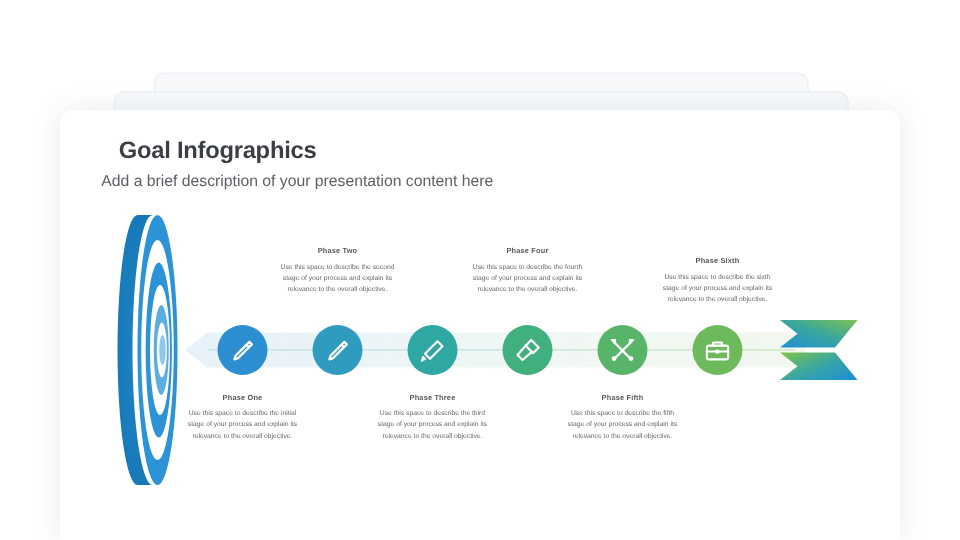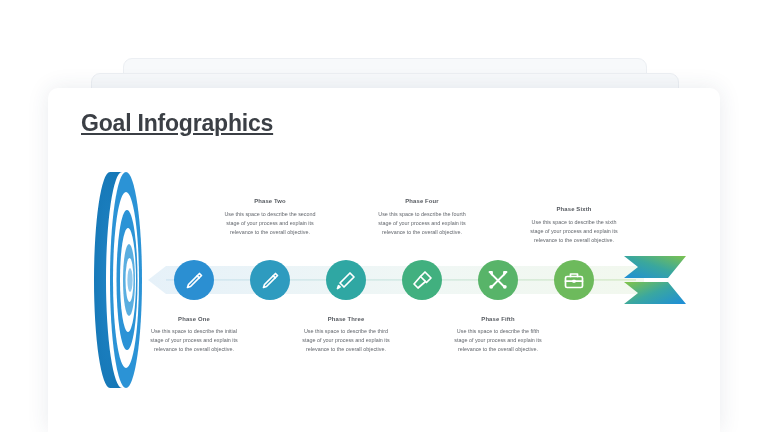--- a/index.html
+++ b/index.html
@@ -22,24 +22,23 @@
   }
   .slide{
     position:absolute;left:48px;top:88px;width:672px;height:344px;
     background:#ffffff;border-radius:10px 10px 0 0;
     box-shadow:0 0 22px rgba(40,60,90,.10);
     overflow:hidden;
   }
 
   
   .slide-title{
-    position:absolute;left:33px;top:22px;
-    font-size:23px;font-weight:bold;color:#3b3f45;letter-spacing:-.2px;
+    position:absolute;left:47px;top:22px;
+    font-size:19px;font-weight:bold;color:#3b3f45;letter-spacing:-.2px;
     white-space:nowrap;
-    text-decoration:underline;
   }
   .slide-subtitle{
     position:absolute;left:33px;top:50px;
     font-size:12.6px;color:#5d6066;font-weight:normal;white-space:nowrap;
   }
 
   
   .info{position:absolute;left:0;top:0;width:672px;height:344px;}
   .info svg{position:absolute;left:0;top:0;}
 
@@ -58,20 +57,21 @@
 <body>
 
 <div class="stage">
 
   <div class="card-back-2"></div>
   <div class="card-back-1"></div>
 
   <div class="slide">
 
     <div class="slide-title">Goal Infographics</div>
+    <div class="slide-subtitle">Add a brief description of your presentation content here</div>
 
     <div class="info">
 
       <svg width="672" height="344" viewBox="0 0 672 344">
         <defs>
           <linearGradient id="gShaft" x1="0" y1="0" x2="1" y2="0">
             <stop offset="0%" stop-color="#e6f1f9"></stop>
             <stop offset="55%" stop-color="#f0f7f5"></stop>
             <stop offset="100%" stop-color="#f2f8ee"></stop>
           </linearGradient>

